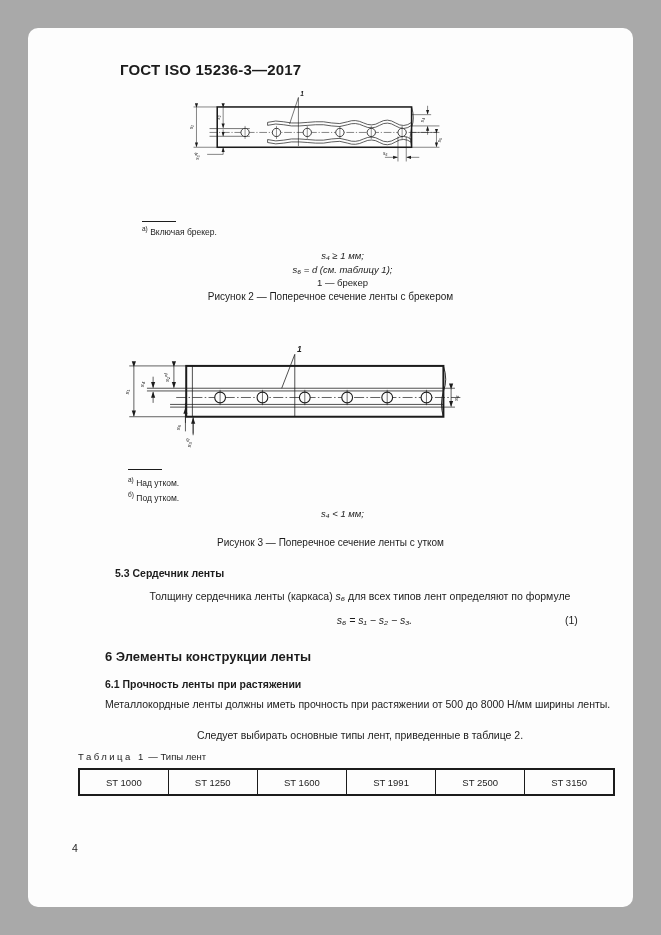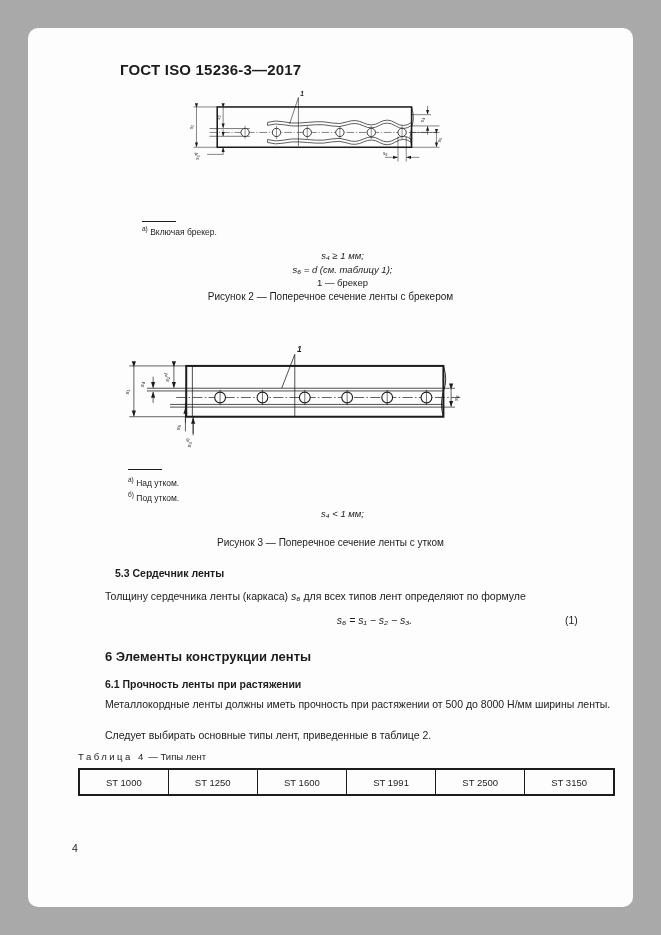--- a/index.html
+++ b/index.html
@@ -8,21 +8,21 @@
     background:#a9a9a9;
     font-family:"Liberation Sans", sans-serif;
     color:#1c1c1c;
   }
   .page{
     position:absolute;left:28px;top:28px;width:605px;height:879px;
     background:#fdfdfd;border-radius:10px;overflow:hidden;
   }
   .abs{position:absolute;}
   .hdr{font-weight:bold;font-size:15px;letter-spacing:.2px;padding-left:42px;}
-  .body-text{font-size:10.5px;line-height:15px;}
+  .body-text{font-size:10.5px;line-height:15px;text-align:center;}
   .h-sub{font-weight:bold;font-size:10.5px;}
   .h-main{font-weight:bold;font-size:13px;}
   .caption{font-size:10px;text-align:center;width:100%;}
   .notes{font-size:9.5px;text-align:center;width:100%;line-height:13.5px;padding-left:12px;}
   .notes .var{font-style:italic;}
   .fnote{font-size:8.5px;}
   .fnote sup{font-size:6.5px;vertical-align:super;}
   .fnrule{border-top:1px solid #1c1c1c;width:34px;height:0;}
   .formula{font-style:italic;font-size:10.5px;text-align:center;width:100%;}
   .fnum{font-size:10.5px;}
@@ -234,21 +234,21 @@
   </div>
   <div class="abs formula" style="left:0;top:586px;margin-left:44px;">s₆ = s₁ − s₂ − s₃.</div>
   <div class="abs fnum" style="left:537px;top:586px;">(1)</div>
 
   <div class="abs h-main" style="left:77px;top:621px;">6 Элементы конструкции ленты</div>
   <div class="abs h-sub" style="left:77px;top:650px;">6.1 Прочность ленты при растяжении</div>
   <div class="abs body-text" style="left:50px;top:669px;width:537px;text-align:justify;text-indent:27px;">Металлокордные ленты должны иметь прочность при растяжении от 500 до 8000 Н/мм ширины ленты.</div>
   <div class="abs body-text" style="left:50px;top:700px;width:537px;text-indent:27px;">Следует выбирать основные типы лент, приведенные в таблице 2.</div>
 
   <div class="abs tbl-label" style="left:50px;top:723px;">
-    <span class="spaced">Таблица 4</span><span> — Типы лент</span>
+    <span class="spaced">Таблица 1</span><span> — Типы лент</span>
   </div>
   <table class="types abs" style="left:50px;top:740px;">
     <tbody>
       <tr>
         <td>ST 1000</td>
         <td>ST 1250</td>
         <td>ST 1600</td>
         <td>ST 1991</td>
         <td>ST 2500</td>
         <td>ST 3150</td>

